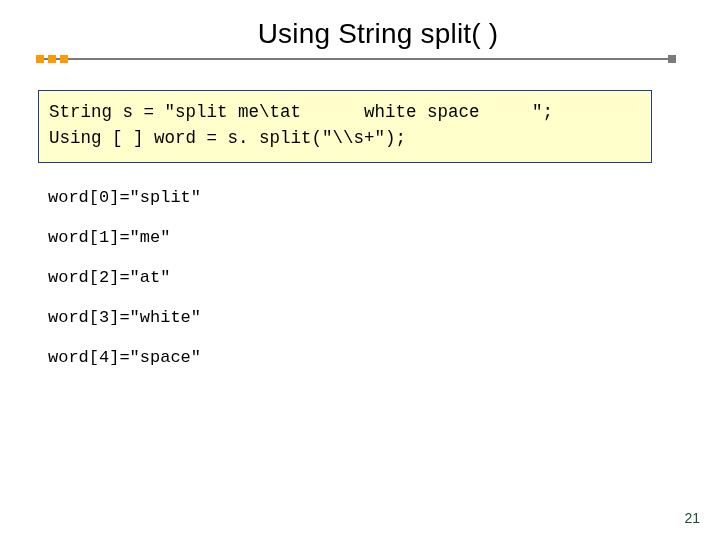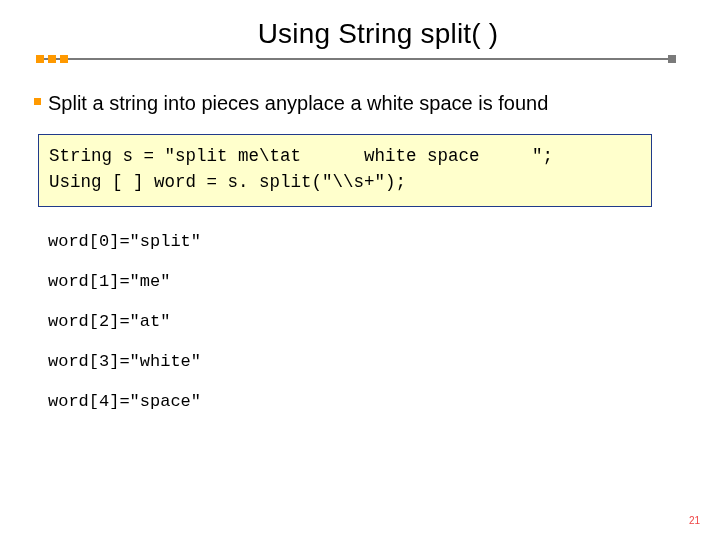--- a/index.html
+++ b/index.html
@@ -101,45 +101,41 @@
     font-family: "Courier New", Courier, monospace;
     font-size: 17px;
     line-height: 2.0;
   }
   .results div { margin-bottom: 6px; }
 
   .pagenum {
     position: absolute;
     right: 20px;
     bottom: 14px;
-    font-size: 10px;
-    color: #ef4444;
+    font-size: 14px;
+    color: #14532d;
   }
 </style>
 </head>
 <body>
 
 <div class="slide">
 
   <div class="title-wrap">
     <div class="title">Using String split( )</div>
     <div class="title-underline">
       <div class="hr"></div>
       <div class="sq sq1"></div>
       <div class="sq sq2"></div>
       <div class="sq sq3"></div>
       <div class="sq-end"></div>
     </div>
   </div>
 
   <div class="body">
-    <div class="lead">
-      <span class="bullet-dot"></span>
-      <span>Split a string into pieces anyplace a white space is found</span>
-    </div>
 
     <div class="code-box">
 <pre>String s = "split me\tat      white space     ";</pre>
 <pre>Using [ ] word = s. split("\\s+");</pre>
     </div>
 
     <div class="results">
       <div>word[0]="split"</div>
       <div>word[1]="me"</div>
       <div>word[2]="at"</div>

